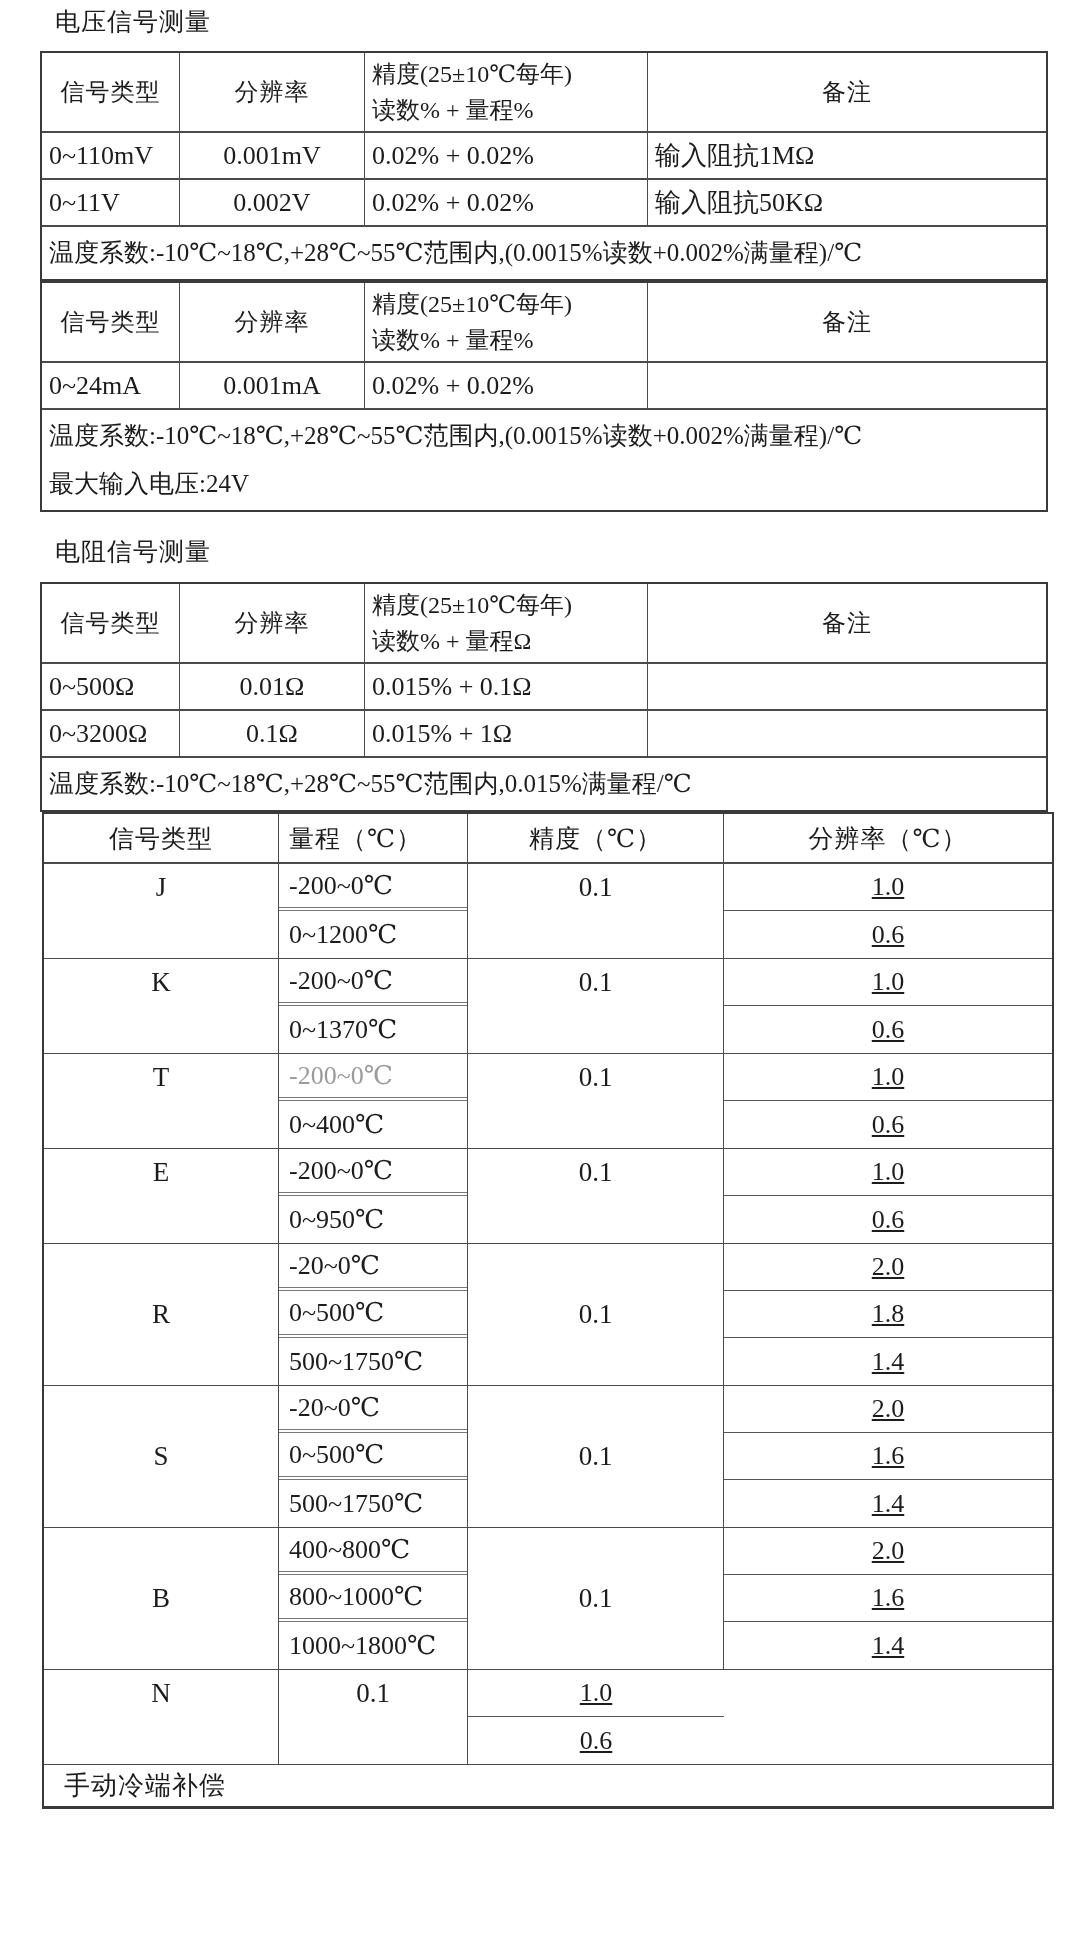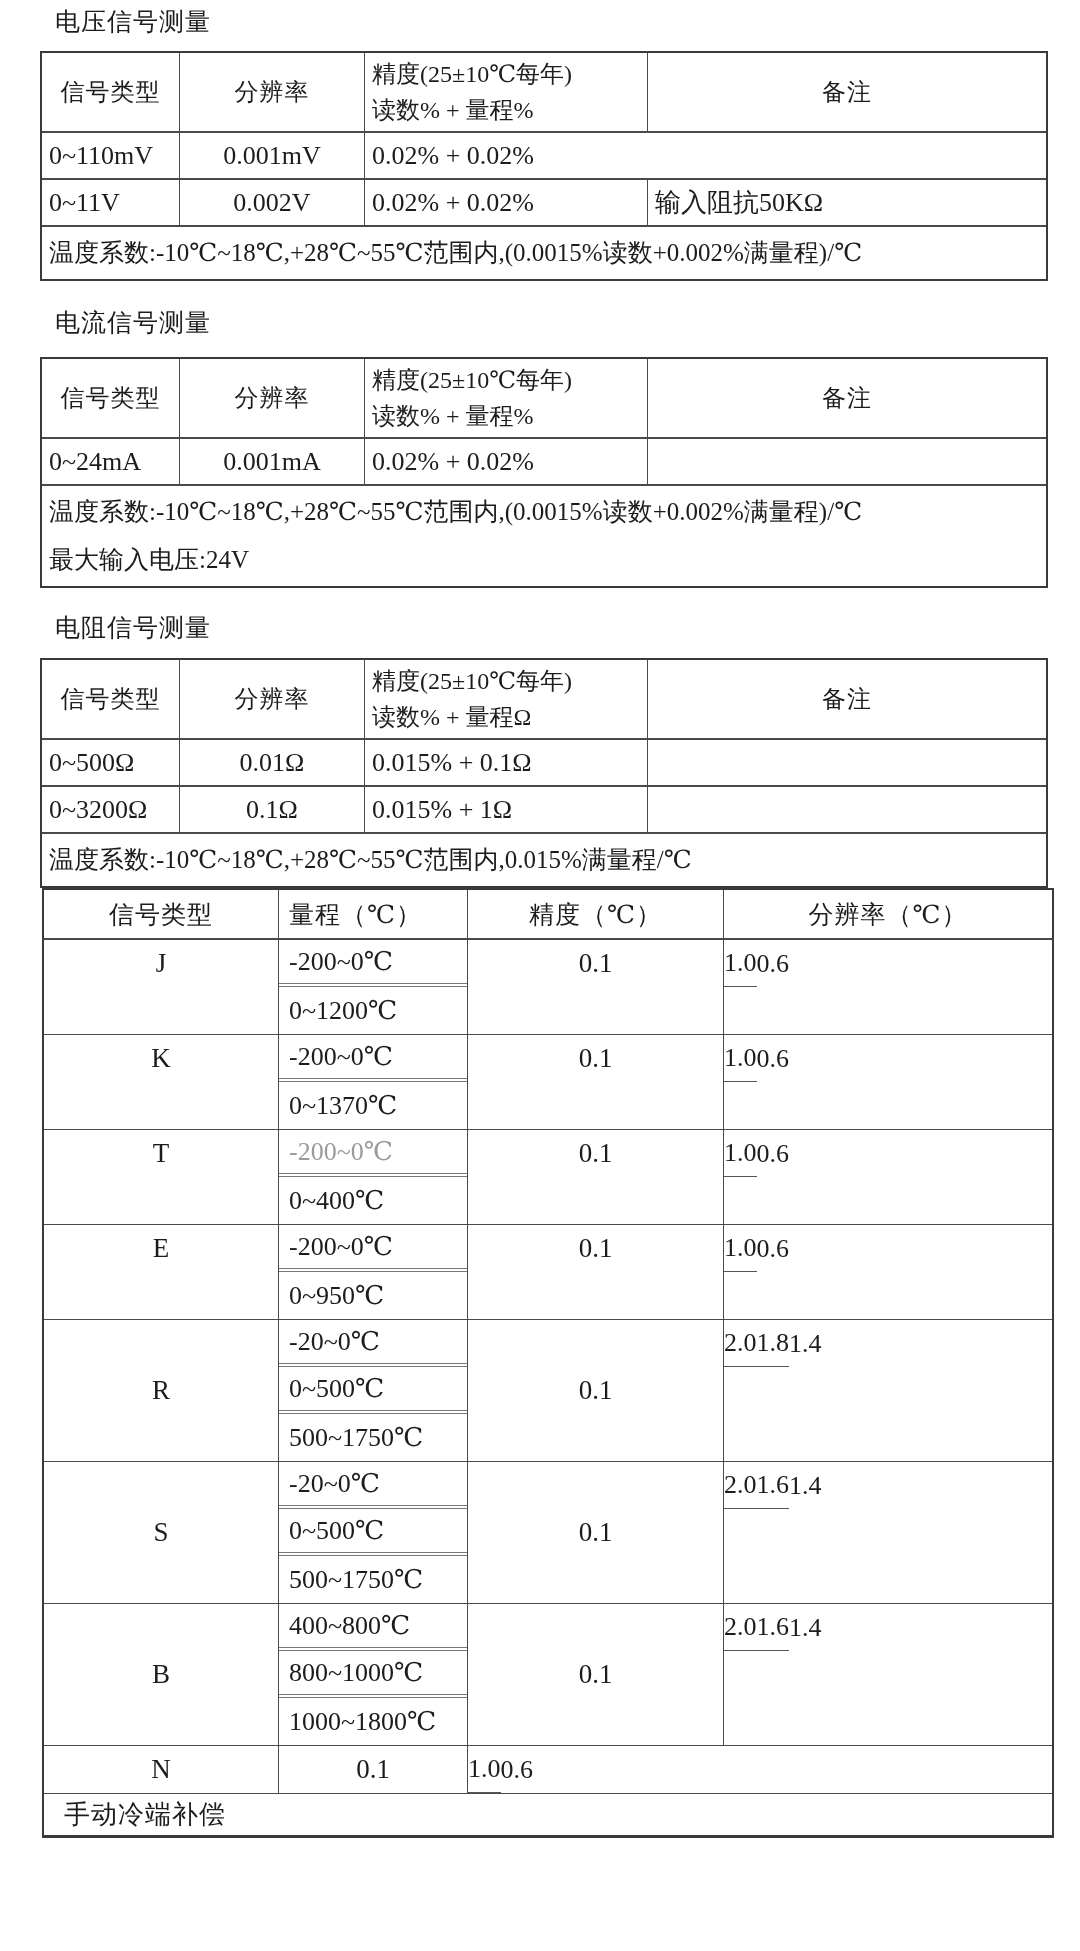--- a/index.html
+++ b/index.html
@@ -57,21 +57,21 @@
     border-right:1.5px solid #4a4a4a;display:flex;flex-direction:column;align-items:stretch;
   }
   .cv{height:47px;display:flex;align-items:center;justify-content:center;font-size:27px;}
   .rows-3 .cv{margin-top:47px;}
   .tc-ranges{border-right:1.5px solid #4a4a4a;display:flex;flex-direction:column;}
   .tc-range{
     height:47px;box-sizing:border-box;display:flex;align-items:center;
     padding-left:10px;font-size:26px;border-bottom:4px double #787878;white-space:nowrap;
   }
   .tc-range:last-child{border-bottom:none;text-align:center;}
-  .tc-accs{display:flex;flex-direction:row;}
+  .tc-accs{display:flex;flex-direction:column;text-decoration:underline;}
   .tc-acc{
     height:47px;box-sizing:border-box;display:flex;align-items:center;justify-content:center;
     font-size:26px;border-bottom:1.5px solid #555;
   }
   .tc-acc:last-child{border-bottom:none;}
   .muted{color:#9b9b9b;font-weight:300;}
   .tc-foot{height:41px;display:flex;align-items:center;padding-left:20px;font-size:26px;letter-spacing:1px;}
 </style>
 </head>
 <body>
@@ -86,33 +86,33 @@
         <div class="c acc">
           <div class="hl">精度(25±10℃每年)</div>
           <div class="hl">读数% + 量程%</div>
         </div>
         <div class="c center">备注</div>
       </div>
       <div class="srow r-data">
         <div class="c">0~110mV</div>
         <div class="c center">0.001mV</div>
         <div class="c">0.02% + 0.02%</div>
+        <div class="c">输入阻抗1MΩ</div>
       </div>
       <div class="srow r-data">
         <div class="c">0~11V</div>
         <div class="c center">0.002V</div>
         <div class="c">0.02% + 0.02%</div>
         <div class="c">输入阻抗50KΩ</div>
       </div>
       <div class="srow r-foot">
         <div class="fline">温度系数:-10℃~18℃,+28℃~55℃范围内,(0.0015%读数+0.002%满量程)/℃</div>
       </div>
     </div>
 
-  <div class="sec-title t2">电流信号测量</div>
   <div class="spec-table" id="t-current">
       <div class="srow r-head">
         <div class="c center">信号类型</div>
         <div class="c center">分辨率</div>
         <div class="c acc">
           <div class="hl">精度(25±10℃每年)</div>
           <div class="hl">读数% + 量程%</div>
         </div>
         <div class="c center">备注</div>
       </div>

